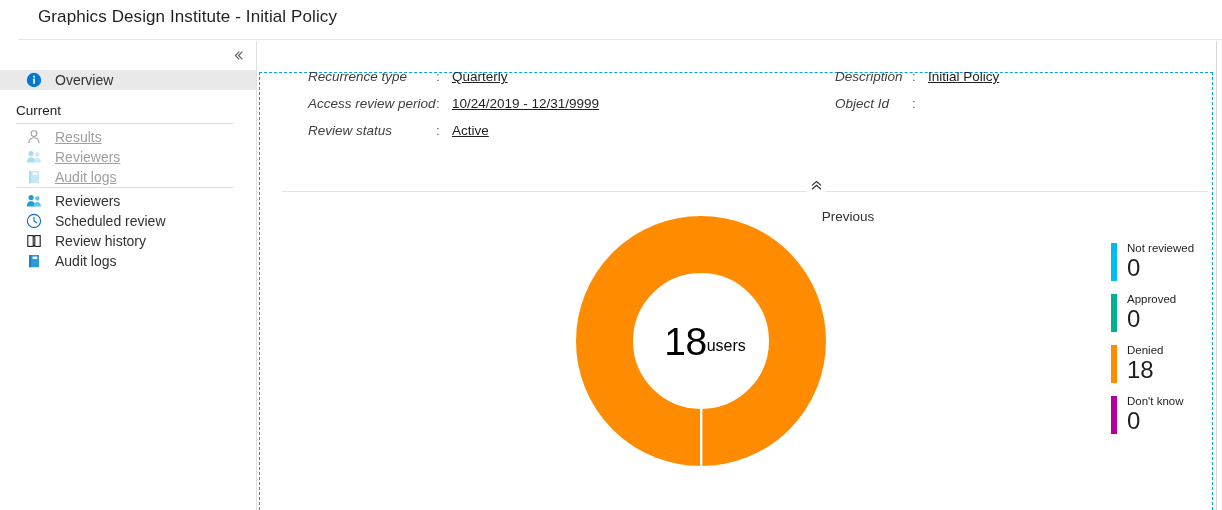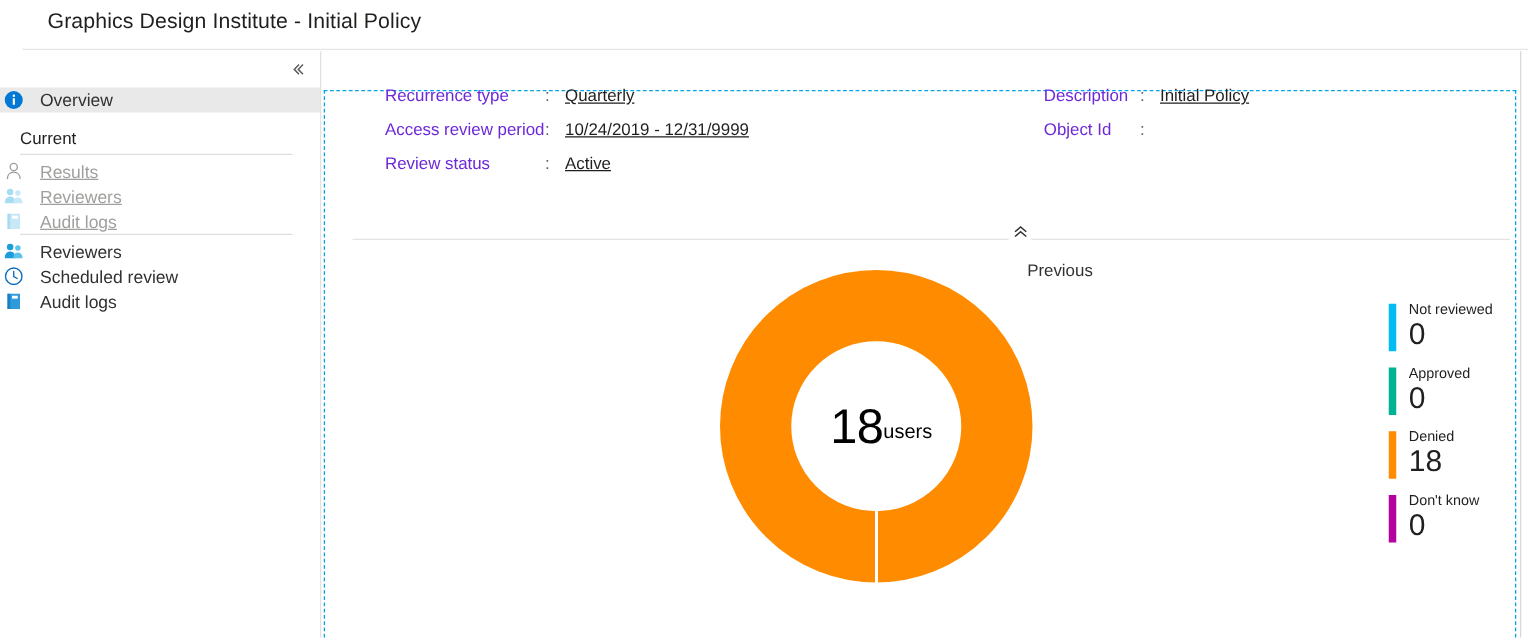--- a/index.html
+++ b/index.html
@@ -62,21 +62,21 @@
     color: #605e5c;
     font-size: 14px;
     line-height: 1;
     cursor: pointer;
   }
   .nav-item {
     position: relative;
     height: 20px;
     display: flex;
     align-items: center;
-    padding-left: 1px;
+    padding-left: 24px;
     box-sizing: border-box;
     cursor: pointer;
     font-size: 14px;
     color: #323130;
   }
   .nav-item.selected {
     background: #e9e9e9;
   }
   .nav-item.disabled {
     color: #a19f9d;
@@ -148,22 +148,23 @@
   .props-col.left  { left: 0; }
   .props-col.right { left: 527px; }
 
   .prop-row {
     display: flex;
     align-items: baseline;
     height: 27px;
     font-size: 13.5px;
   }
   .prop-key {
-    color: #6d28d9;
+    color: #404040;
     white-space: nowrap;
+    font-style: italic;
   }
   .prop-colon {
     color: #605e5c;
     margin: 0 6px 0 0;
     white-space: nowrap;
   }
   .prop-val {
     color: #201f1e;
     white-space: nowrap;
     text-decoration: underline;
@@ -356,20 +357,30 @@
   <div class="nav-item">
     <span class="nav-icon">
       <svg width="16" height="16" viewBox="0 0 16 16" aria-hidden="true">
         <circle cx="8" cy="8" r="6.6" fill="none" stroke="#0f6cbd" stroke-width="1.1"></circle>
         <path d="M8 4.2 L8 8.2 L10.8 9.8" fill="none" stroke="#0f6cbd" stroke-width="1.1" stroke-linecap="round"></path>
       </svg>
     </span>
     <span class="nav-label">Scheduled review</span>
   </div>
 
+  <div class="nav-item">
+    <span class="nav-icon">
+      <svg width="16" height="16" viewBox="0 0 16 16" aria-hidden="true">
+        <rect x="1.8" y="2.6" width="5.4" height="10.8" fill="none" stroke="#201f1e" stroke-width="1.1"></rect>
+        <rect x="8.8" y="2.6" width="5.4" height="10.8" fill="none" stroke="#201f1e" stroke-width="1.1"></rect>
+        <path d="M7.2 3.6 L8.8 3.6 M7.2 12.4 L8.8 12.4" stroke="#201f1e" stroke-width="1.1"></path>
+      </svg>
+    </span>
+    <span class="nav-label">Review history</span>
+  </div>
 
   <div class="nav-item">
     <span class="nav-icon">
       <svg width="16" height="16" viewBox="0 0 16 16" aria-hidden="true">
         <rect x="3" y="2" width="10" height="12.2" fill="#2f9bdb"></rect>
         <rect x="3" y="2" width="2.2" height="12.2" fill="#1b7fc4"></rect>
         <rect x="6.6" y="3.6" width="4.6" height="2.3" fill="#ffffff"></rect>
       </svg>
     </span>
     <span class="nav-label">Audit logs</span>

